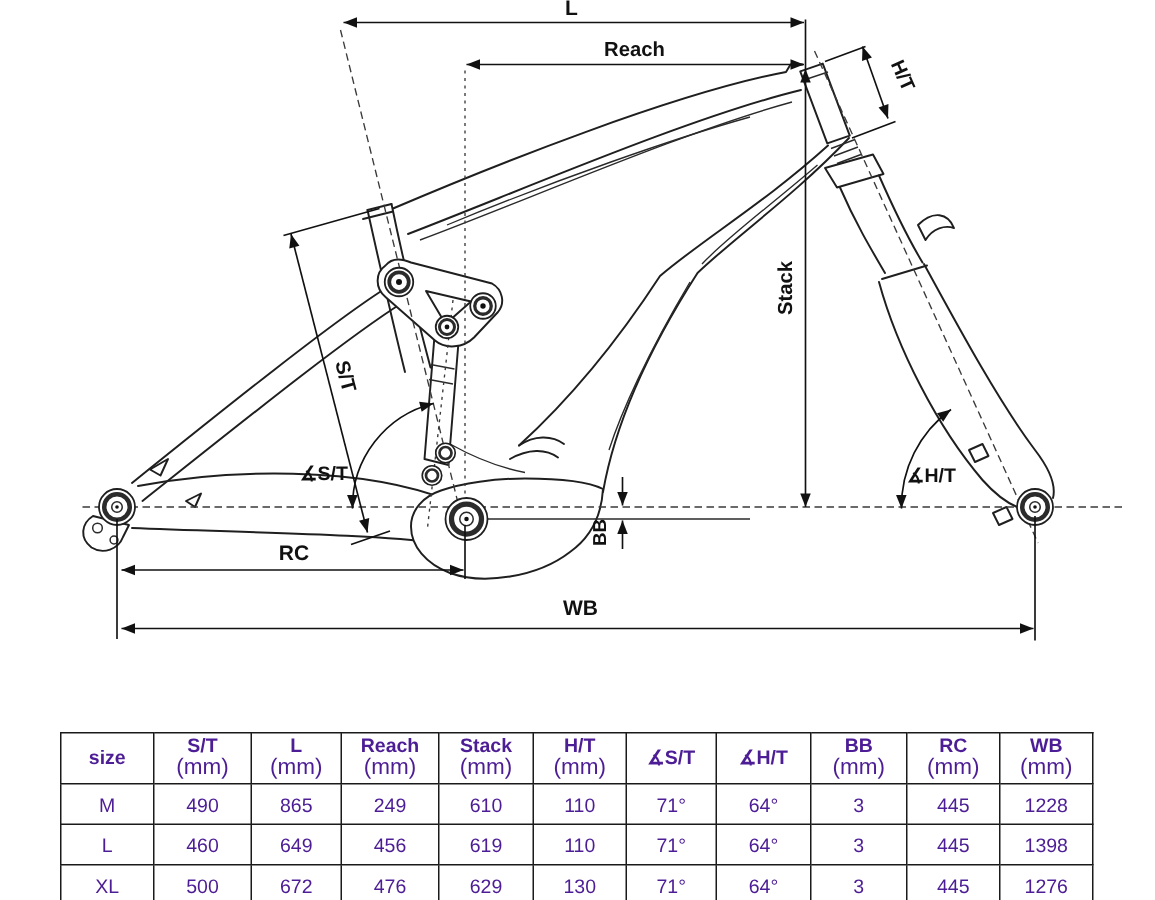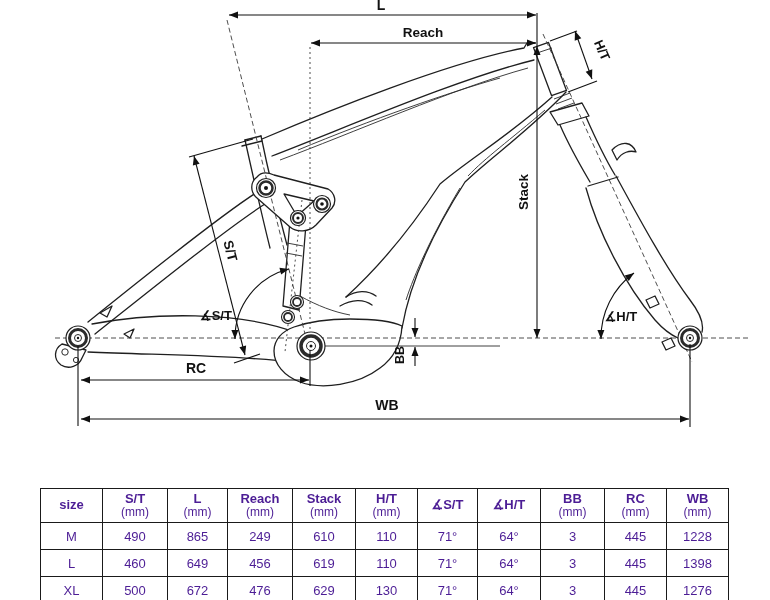--- a/index.html
+++ b/index.html
@@ -17,21 +17,21 @@
   .dimend{stroke:#111;stroke-width:1.1;fill:none;marker-end:url(#arr);}
   .ring{stroke:#1f1f1f;fill:#fff;}
   .ringd{stroke:#2b2b2b;fill:none;}
   .lbl{font-family:"Liberation Sans",sans-serif;font-weight:bold;fill:#111;}
   
   .geo-table-wrap{margin:18px 0 0 40px;width:688px;}
   table.geo{border-collapse:collapse;width:688px;table-layout:fixed;}
   table.geo td,table.geo th{border:1.5px solid #1a1a1a;text-align:center;vertical-align:middle;
     font-family:"Liberation Sans",sans-serif;color:#4c1d95;padding:0;}
   table.geo th{height:33px;font-size:13px;font-weight:bold;line-height:1.1;}
-  table.geo th .unit{font-size:12px;font-weight:normal;}
+  table.geo th .unit{font-size:15px;font-weight:normal;}
   table.geo td{height:26px;font-size:13px;font-weight:normal;}
 </style>
 </head>
 <body>
 
 <div class="diagram">
 <svg width="770" height="470" viewBox="0 0 770 470" xmlns="http://www.w3.org/2000/svg">
   <defs>
     <marker id="arr" viewBox="0 0 10 8" refX="9.5" refY="4" markerWidth="11" markerHeight="8" orient="auto-start-reverse" markerUnits="userSpaceOnUse">
       <path d="M0.5,0.5 L9.5,4 L0.5,7.5 Z" fill="#111"></path>

